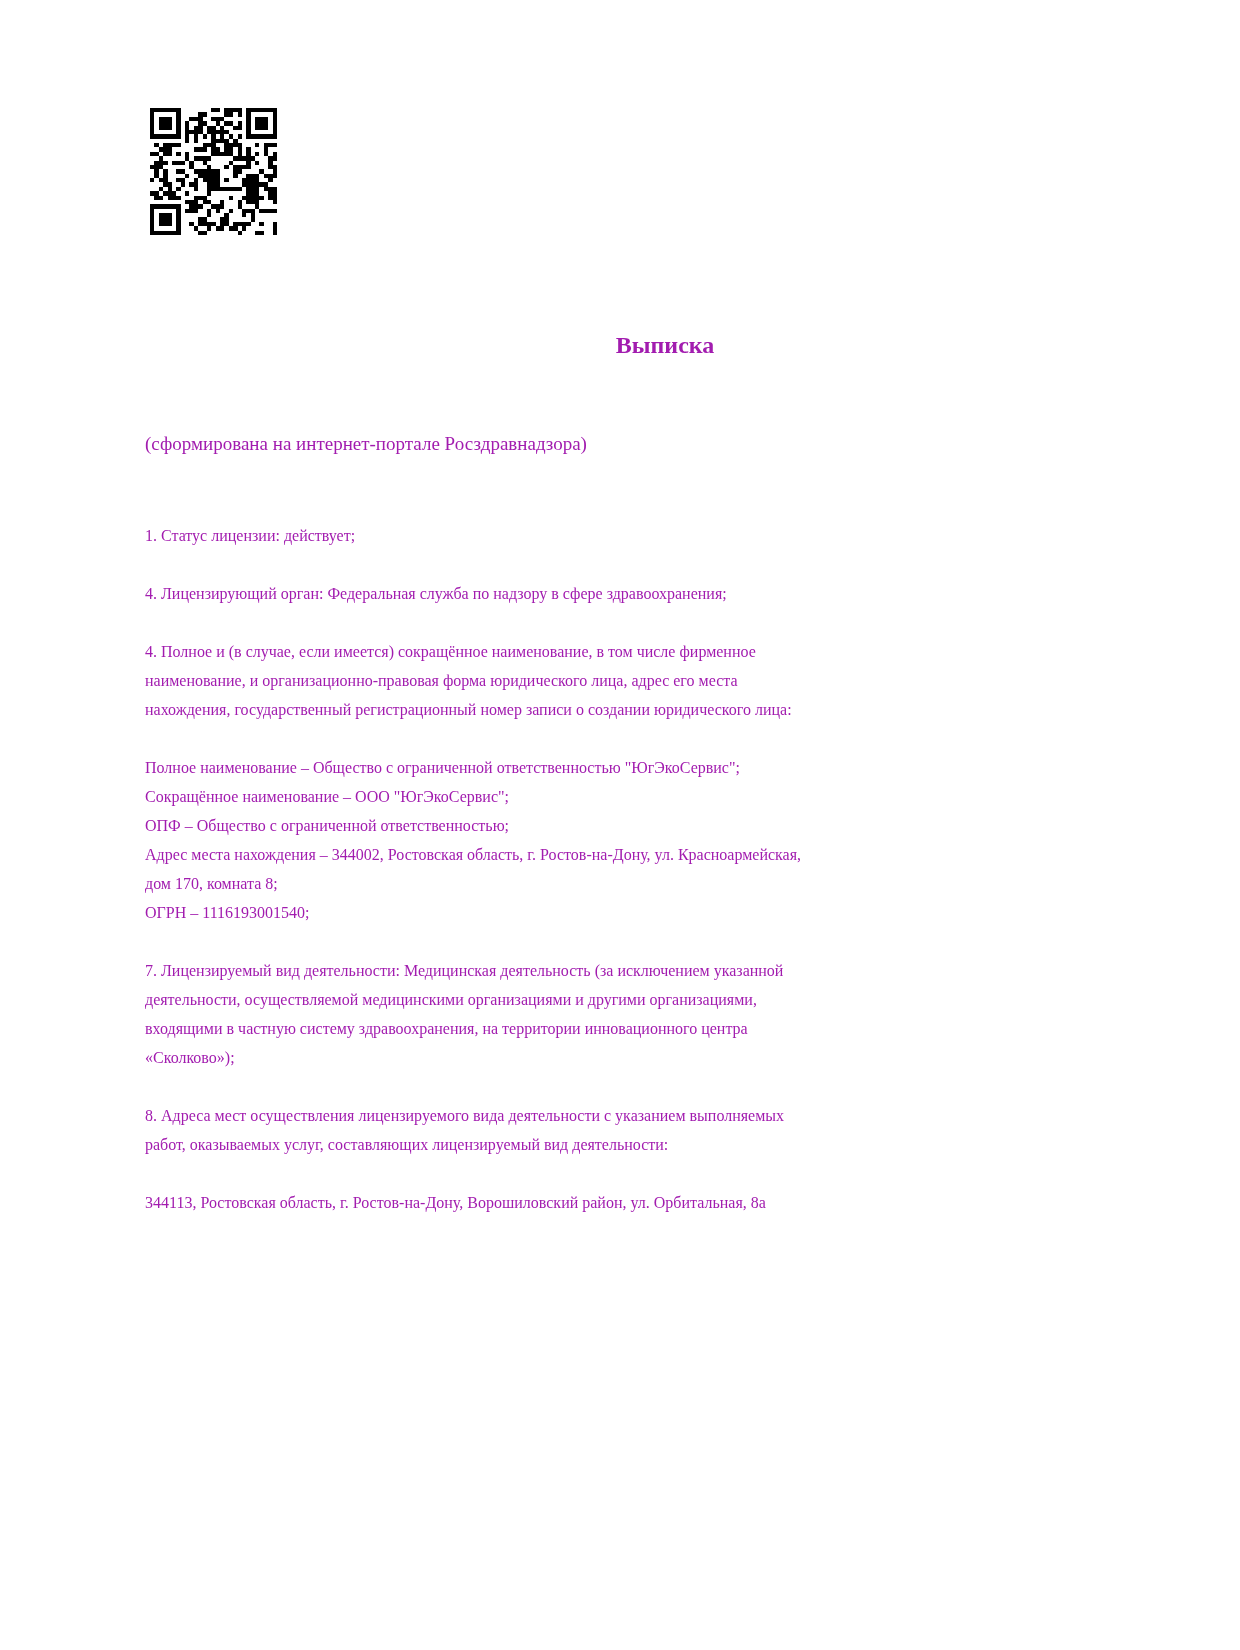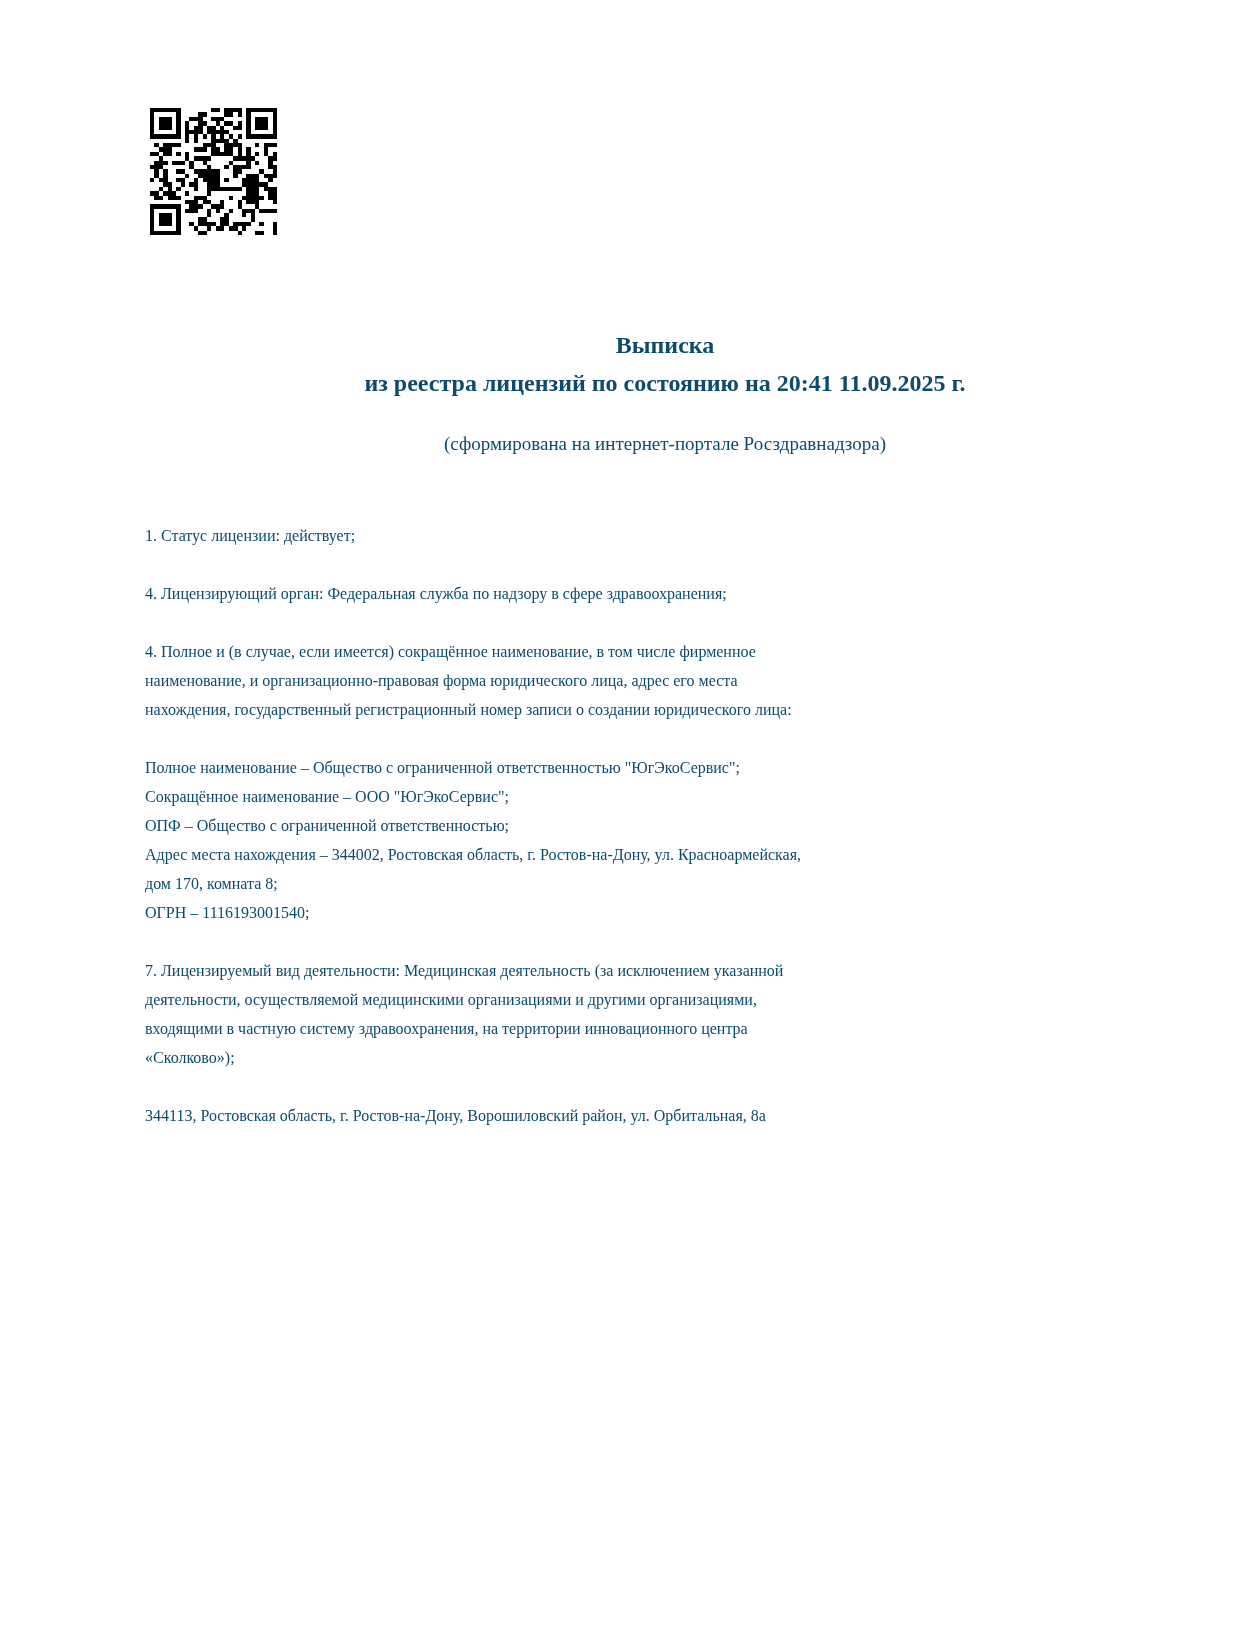--- a/index.html
+++ b/index.html
@@ -1,21 +1,21 @@
 <!DOCTYPE html>
 <html lang="ru"><head>
 <meta charset="utf-8">
 <style>
   html,body{margin:0;padding:0;background:#ffffff;}
   .page{
     position:relative;
     width:1240px;
     height:1472px;
     background:#ffffff;
-    color:#0c4a6e;
+    color:#a21caf;
     font-family:"Liberation Serif", serif;
     overflow:hidden;
   }
   .qr{
     position:absolute;
     left:150px;
     top:108px;
     width:127px;
     height:127px;
   }
@@ -28,21 +28,21 @@
     text-align:center;
     font-weight:bold;
     font-size:24px;
     line-height:38px;
   }
   .subtitle{
     position:absolute;
     left:145px;
     top:432px;
     width:1040px;
-    text-align:center;
+    text-align:left;
     font-size:19px;
     line-height:24px;
   }
   .content{
     position:absolute;
     left:145px;
     top:521px;
     width:1048px;
     font-size:16px;
     line-height:29px;
@@ -467,37 +467,38 @@
         <rect x="12" y="28" width="1" height="1" fill="#000000"></rect>
         <rect x="20" y="28" width="1" height="1" fill="#000000"></rect>
         <rect x="24" y="28" width="1" height="1" fill="#000000"></rect>
         <rect x="25" y="28" width="1" height="1" fill="#000000"></rect>
         <rect x="28" y="28" width="1" height="1" fill="#000000"></rect>
       </svg>
   </div>
 
   <div class="title">
     <div>Выписка</div>
-    <div>из реестра лицензий по состоянию на 20:41 11.09.2025 г.</div>
   </div>
 
   <div class="subtitle">(сформирована на интернет-портале Росздравнадзора)</div>
 
   <div class="content">
     <p>1. Статус лицензии: действует;</p>
     <p>4. Лицензирующий орган: Федеральная служба по надзору в сфере здравоохранения;</p>
     <p>4. Полное и (в случае, если имеется) сокращённое наименование, в том числе фирменное
 наименование, и организационно-правовая форма юридического лица, адрес его места
 нахождения, государственный регистрационный номер записи о создании юридического лица:</p>
     <p>Полное наименование – Общество с ограниченной ответственностью "ЮгЭкоСервис";
 Сокращённое наименование – ООО "ЮгЭкоСервис";
 ОПФ – Общество с ограниченной ответственностью;
 Адрес места нахождения – 344002, Ростовская область, г. Ростов-на-Дону, ул. Красноармейская,
 дом 170, комната 8;
 ОГРН – 1116193001540;</p>
     <p>7. Лицензируемый вид деятельности: Медицинская деятельность (за исключением указанной
 деятельности, осуществляемой медицинскими организациями и другими организациями,
 входящими в частную систему здравоохранения, на территории инновационного центра
 «Сколково»);</p>
+    <p>8. Адреса мест осуществления лицензируемого вида деятельности с указанием выполняемых
+работ, оказываемых услуг, составляющих лицензируемый вид деятельности:</p>
     <p>344113, Ростовская область, г. Ростов-на-Дону, Ворошиловский район, ул. Орбитальная, 8а</p>
   </div>
 
 </div>
 
 </body></html>

